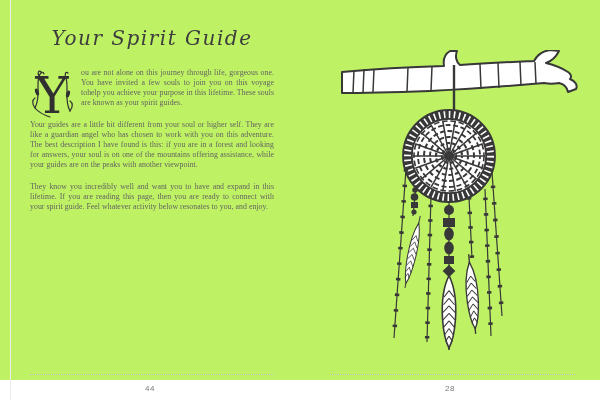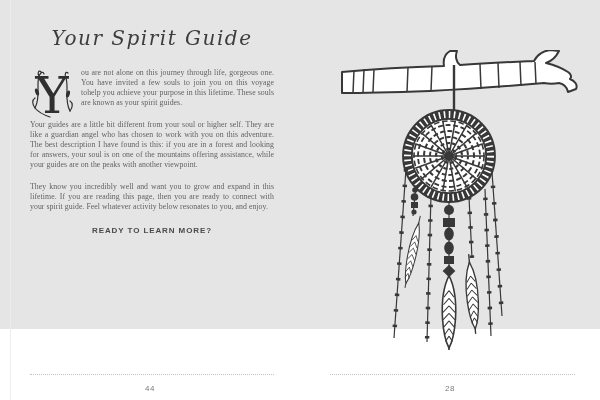--- a/index.html
+++ b/index.html
@@ -1,20 +1,20 @@
 <!DOCTYPE html>
 <html><head>
 <meta charset="utf-8">
 <style>
   html,body{margin:0;padding:0;}
   body{
     width:600px;height:400px;background:#ffffff;overflow:hidden;
     font-family:"Liberation Sans",sans-serif;
   }
-  .spread{display:flex;width:600px;height:329px;background:#e5e5e5;}
+  .spread{display:flex;width:600px;height:380px;background:#bef264;}
   .page{width:300px;height:400px;position:relative;box-sizing:border-box;}
   .page-left{padding:0 26px 0 30px;}
   .page-left::before{
     content:"";position:absolute;left:10px;top:0;bottom:0;width:1px;background:#ededed;
   }
   .page-title{
     font-family:"DejaVu Serif",serif;font-style:italic;font-weight:400;
     font-size:20px;letter-spacing:1.5px;color:#3d3d3d;text-align:center;
     margin:26px 0 18px 0;
   }
@@ -57,23 +57,22 @@
       </g>
       <ellipse cx="7" cy="22" rx="1.8" ry="3.6" transform="rotate(-18 7 22)" fill="#303030"></ellipse>
       <ellipse cx="38" cy="24" rx="1.8" ry="3.6" transform="rotate(16 38 24)" fill="#303030"></ellipse>
       <text x="22" y="43" text-anchor="middle" font-family="'DejaVu Serif',serif" font-size="50" fill="#303030">Y</text>
     </svg>
 
     <p class="body-text">ou are not alone on this journey through life, gorgeous one. You have invited a few souls to join you on this voyage tohelp you achieve your purpose in this lifetime. These souls are known as your spirit guides.</p>
 
     <p class="body-text clr">Your guides are a little bit different from your soul or higher self. They are like a guardian angel who has chosen to work with you on this adventure. The best description I have found is this: if you are in a forest and looking for answers, your soul is on one of the mountains offering assistance, while your guides are on the peaks with another viewpoint.</p>
 
-    <p class="body-text clr">They know you incredibly well and want you to grow and expand in this lifetime. If you are reading this page, then you are ready to connect with your spirit guide. Feel whatever activity below resonates to you, and enjoy.</p>
+    <p class="body-text clr">They know you incredibly well and want you to have and expand in this lifetime. If you are reading this page, then you are ready to connect with your spirit guide. Feel whatever activity below resonates to you, and enjoy.</p>
 
-    <div class="section-heading">READY TO LEARN MORE?</div>
 
 
 
 
     <div class="page-footer-rule"></div>
     <div class="page-num">44</div>
   </div>
 
   <div class="page page-right">
 

